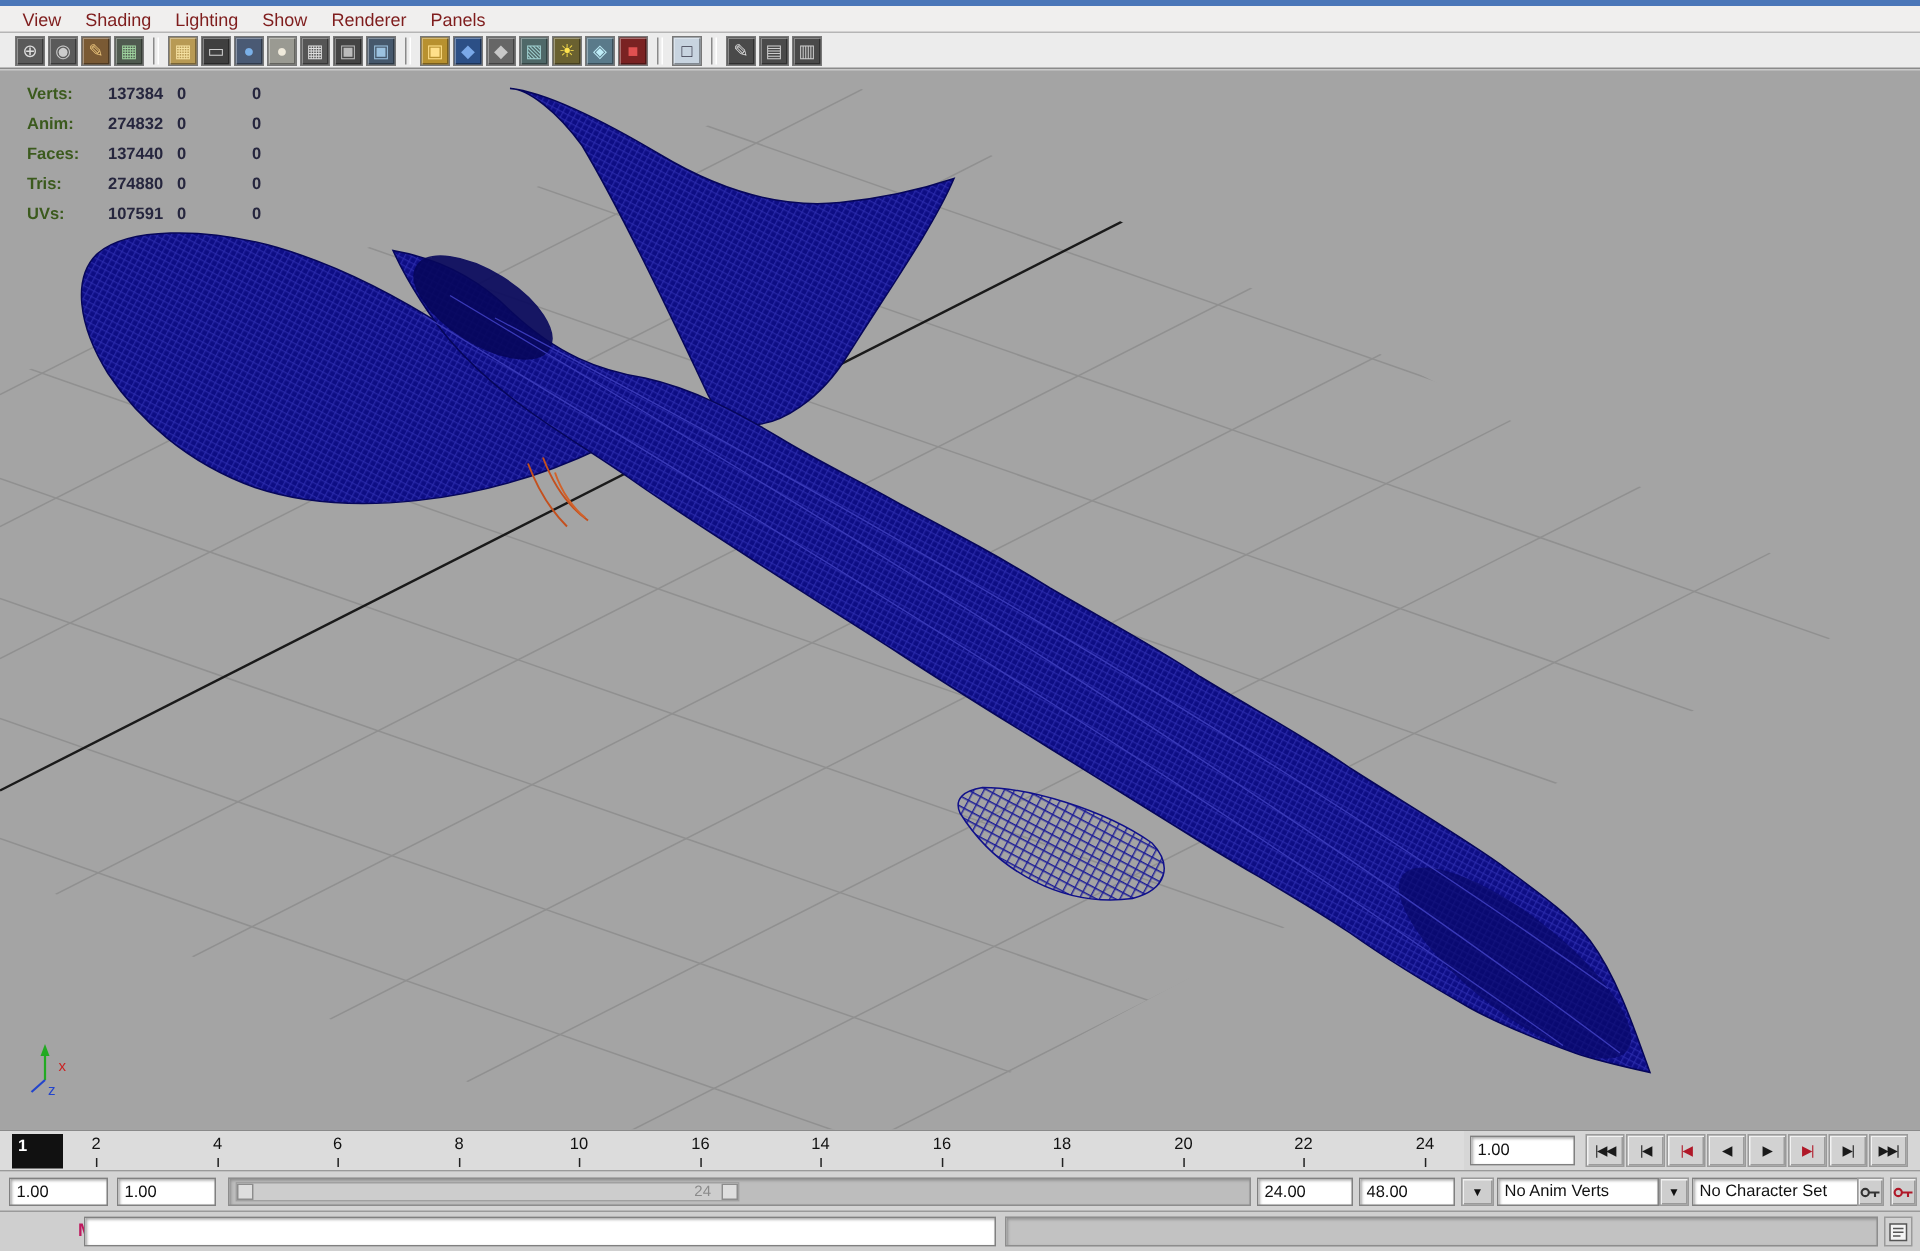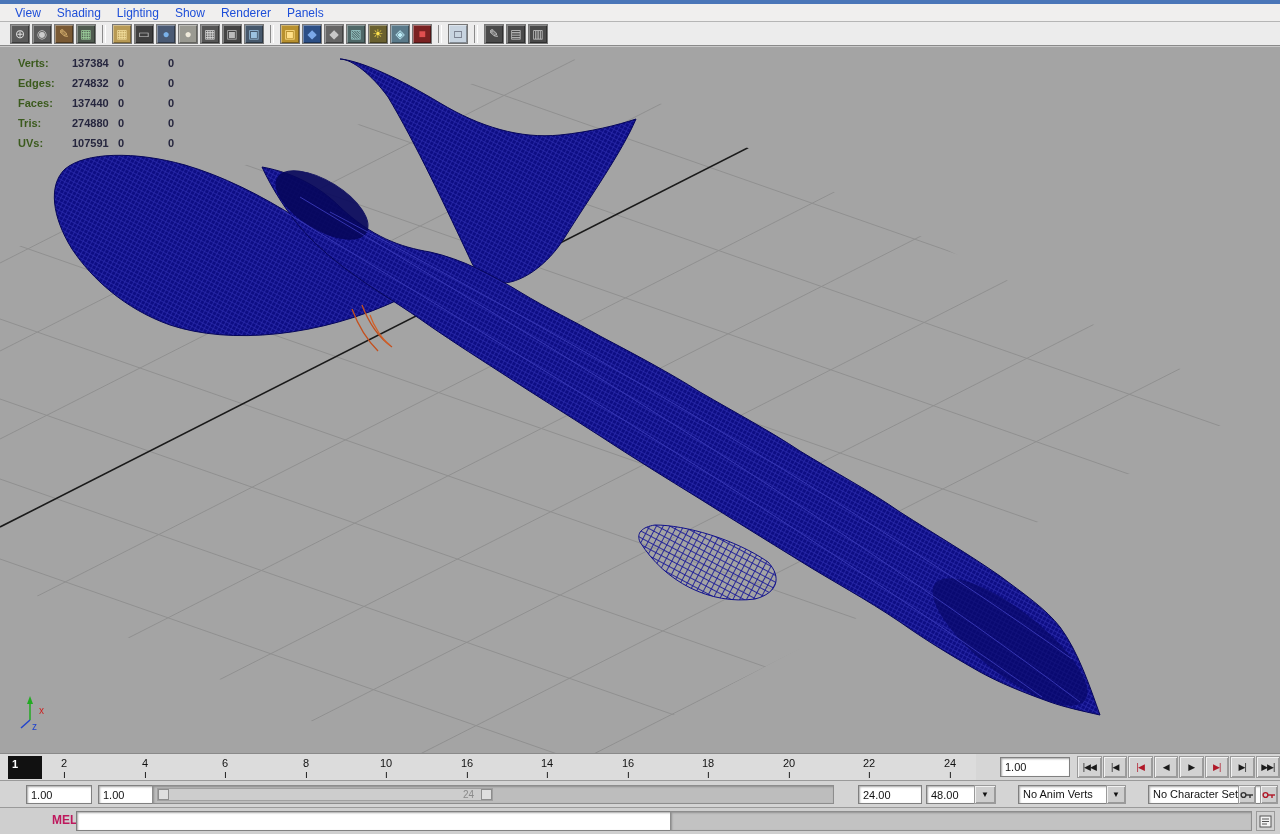--- a/index.html
+++ b/index.html
@@ -5,21 +5,21 @@
   * { margin:0; padding:0; box-sizing:border-box; }
   html,body { width:1280px; height:834px; overflow:hidden;
     font-family:"Liberation Sans", sans-serif; background:#a4a4a4; }
 
   
   .window-top { height:4px; background:#4a76b8; }
 
   
   .menubar { height:18px; background:#f0efee; border-bottom:1px solid #b5b5b5;
     display:flex; align-items:center; padding-left:8px; gap:2px; }
-  .menu-item { font-size:12px; color:#1d4ed8; padding:1px 7px; cursor:default; }
+  .menu-item { font-size:12px; color:#7f1d1d; padding:1px 7px; cursor:default; }
 
   
   .toolbar { height:24px; background:#ececec; border-bottom:1px solid #8a8a8a;
     display:flex; align-items:center; padding-left:10px; gap:2px; }
   .ticon { width:20px; height:20px; border:1px solid #777;
     box-shadow:inset 1px 1px 0 rgba(255,255,255,.35), inset -1px -1px 0 rgba(0,0,0,.35);
     display:flex; align-items:center; justify-content:center;
     font-size:12px; line-height:1; cursor:pointer; }
   .tsep { width:4px; height:18px; border-left:1px solid #8a8a8a;
     border-right:1px solid #fff; margin:0 4px; }
@@ -50,21 +50,21 @@
     font-size:11px; color:#111; }
   .tl-num::after { content:""; position:absolute; left:50%; top:15px;
     width:1px; height:6px; background:#222; }
   .tl-right { position:absolute; right:0; top:0; width:304px; height:100%;
     background:#d6d6d6; display:flex; align-items:center; gap:1px; padding-left:4px; }
   .frame-field { width:70px; height:20px; margin-right:6px; }
 
   .field { background:#fff; border:1px solid #808080;
     box-shadow:inset 1px 1px 2px rgba(0,0,0,.35);
     font-size:11px; font-family:"Liberation Sans", sans-serif;
-    padding:2px 4px; color:#111;margin-left:20px; }
+    padding:2px 4px; color:#111; }
 
   .pb { width:26px; height:22px; background:#d2d2d2; border:1px solid #9a9a9a;
     box-shadow:inset 1px 1px 0 #f2f2f2, inset -1px -1px 0 #9c9c9c;
     font-size:9px; letter-spacing:-1px; color:#1a1a1a; cursor:pointer;
     display:flex; align-items:center; justify-content:center; padding:0; }
   .pb.red { color:#b01828; }
 
   
   .rangebar { position:relative; height:27px; background:#d4d4d4;
     border-bottom:1px solid #9a9a9a; }
@@ -292,21 +292,21 @@
   </svg>
 
   <div class="hud">
     <div class="hud-row">
         <span class="hud-label">Verts:</span>
         <span class="hud-v1">137384</span>
         <span class="hud-v2">0</span>
         <span class="hud-v3">0</span>
       </div>
     <div class="hud-row">
-        <span class="hud-label">Edges:</span>
+        <span class="hud-label">Anim:</span>
         <span class="hud-v1">274832</span>
         <span class="hud-v2">0</span>
         <span class="hud-v3">0</span>
       </div>
     <div class="hud-row">
         <span class="hud-label">Faces:</span>
         <span class="hud-v1">137440</span>
         <span class="hud-v2">0</span>
         <span class="hud-v3">0</span>
       </div>

